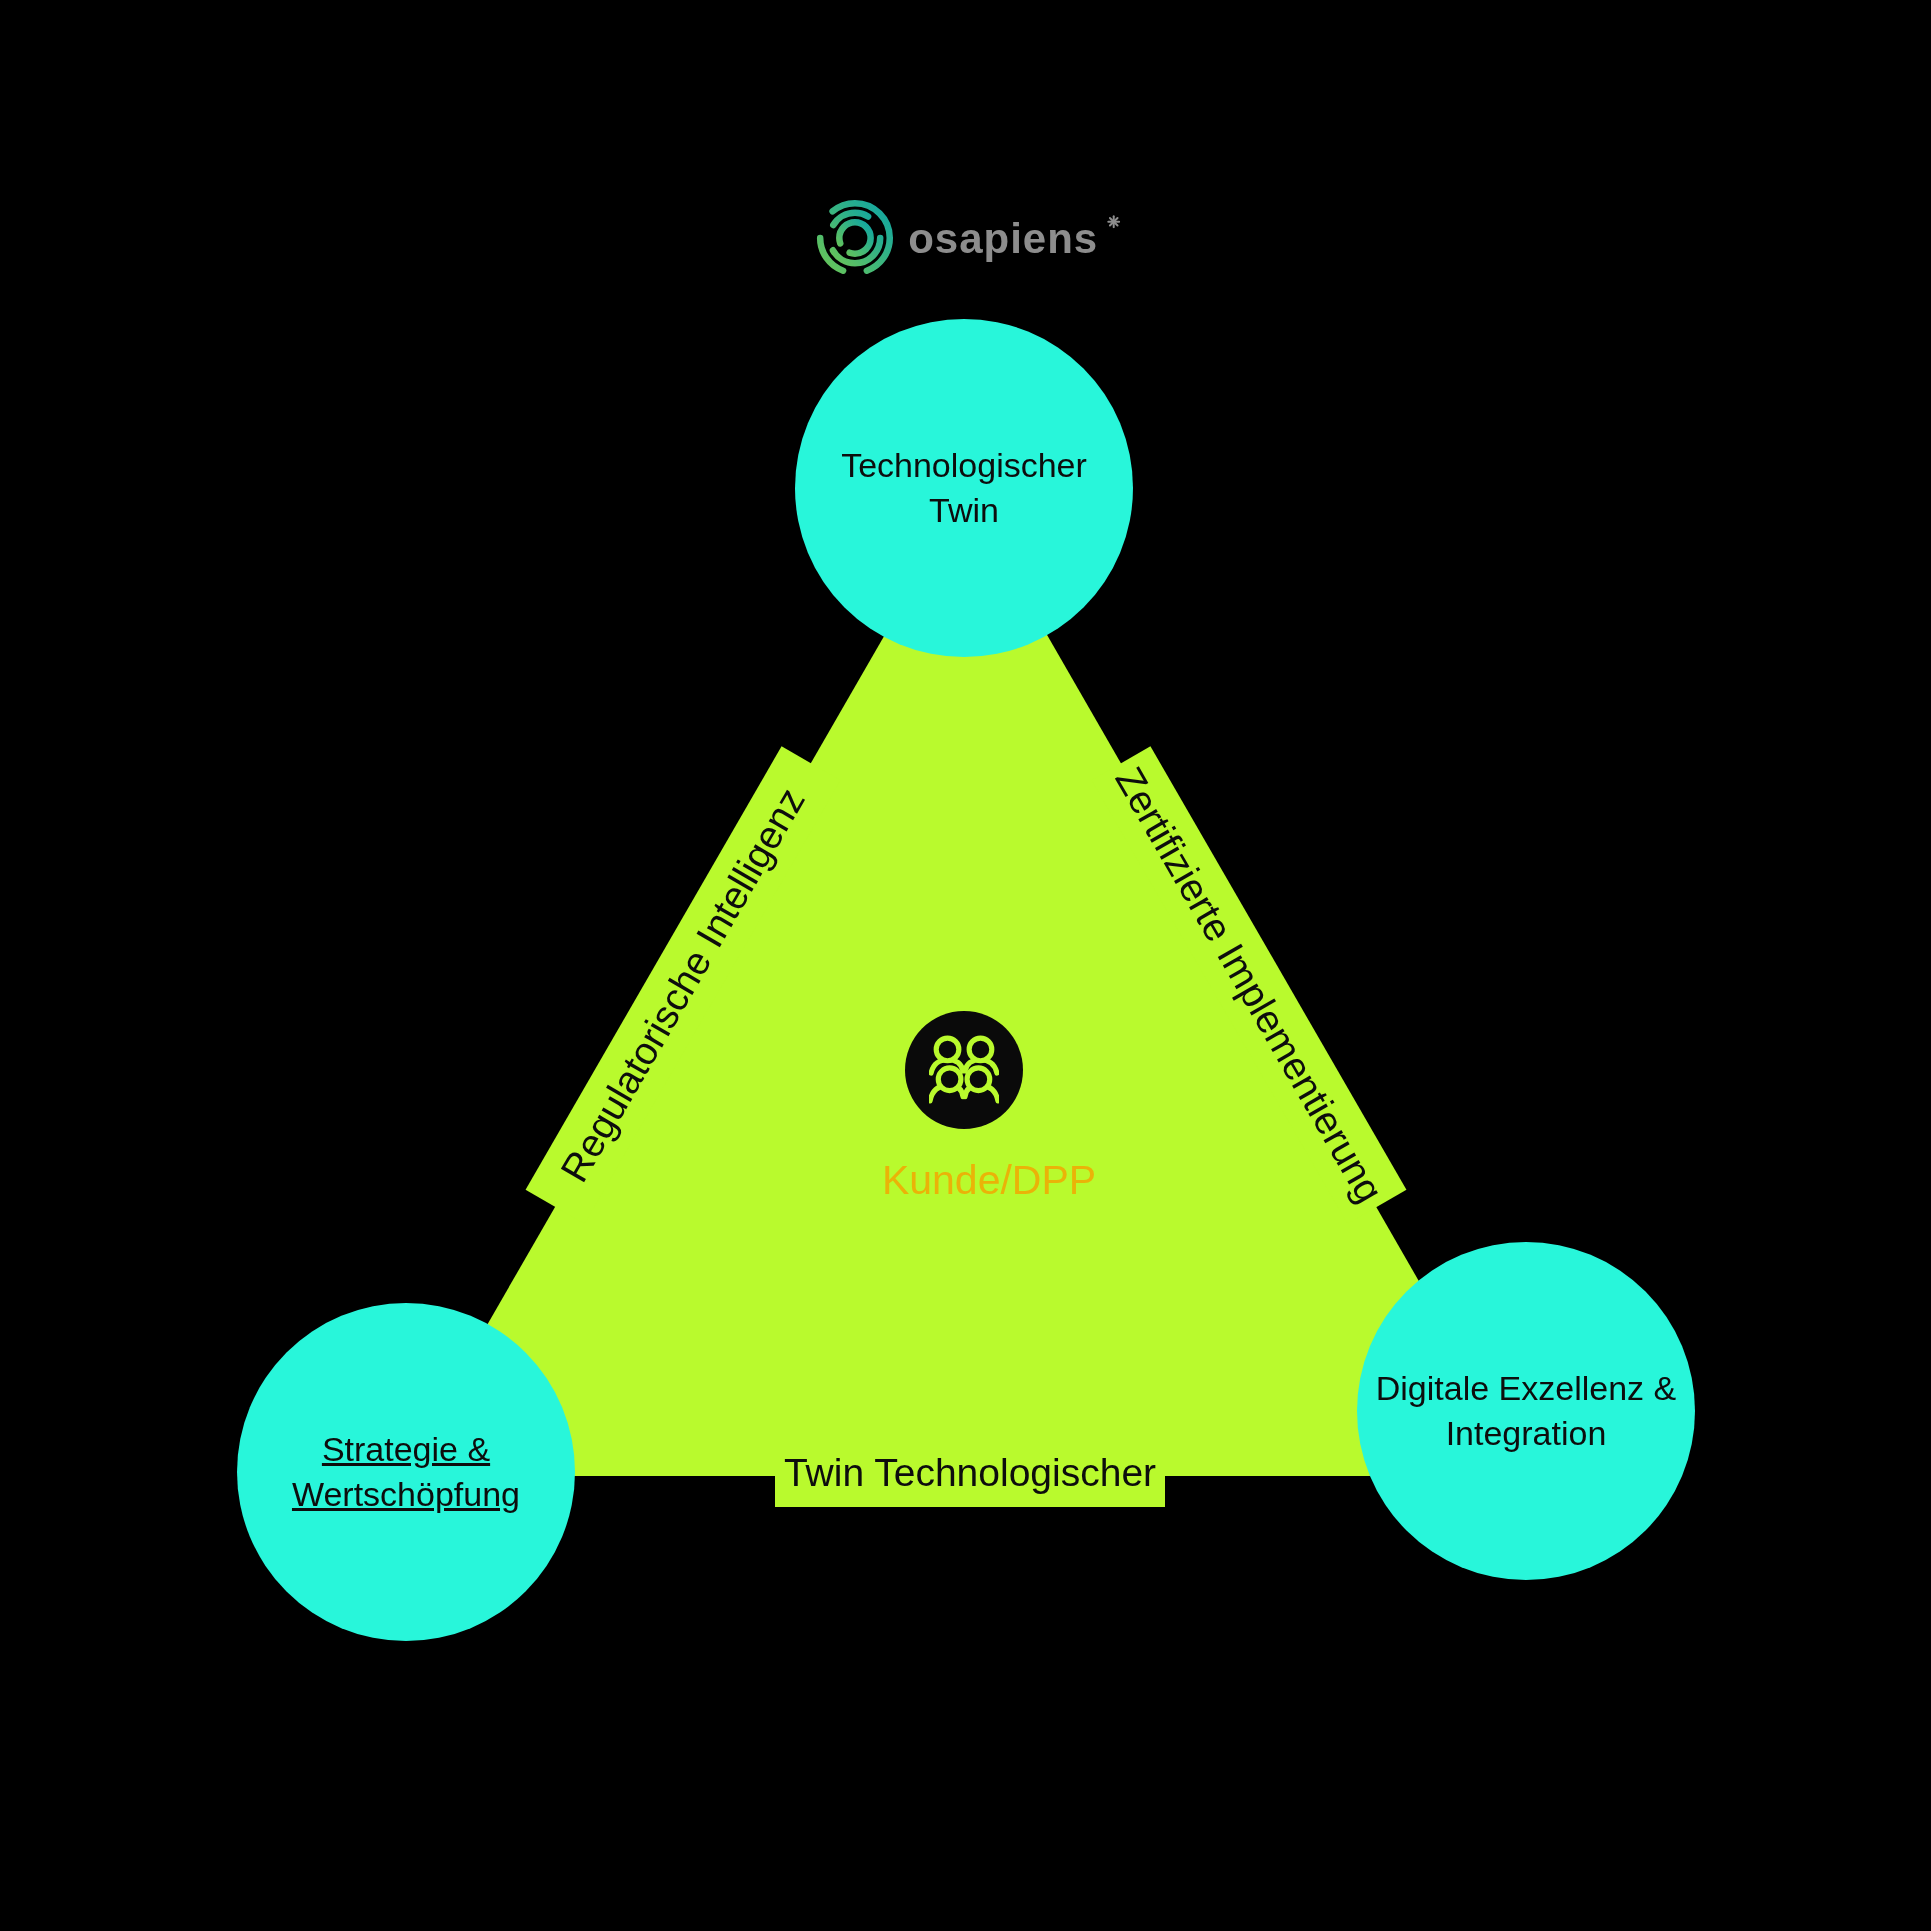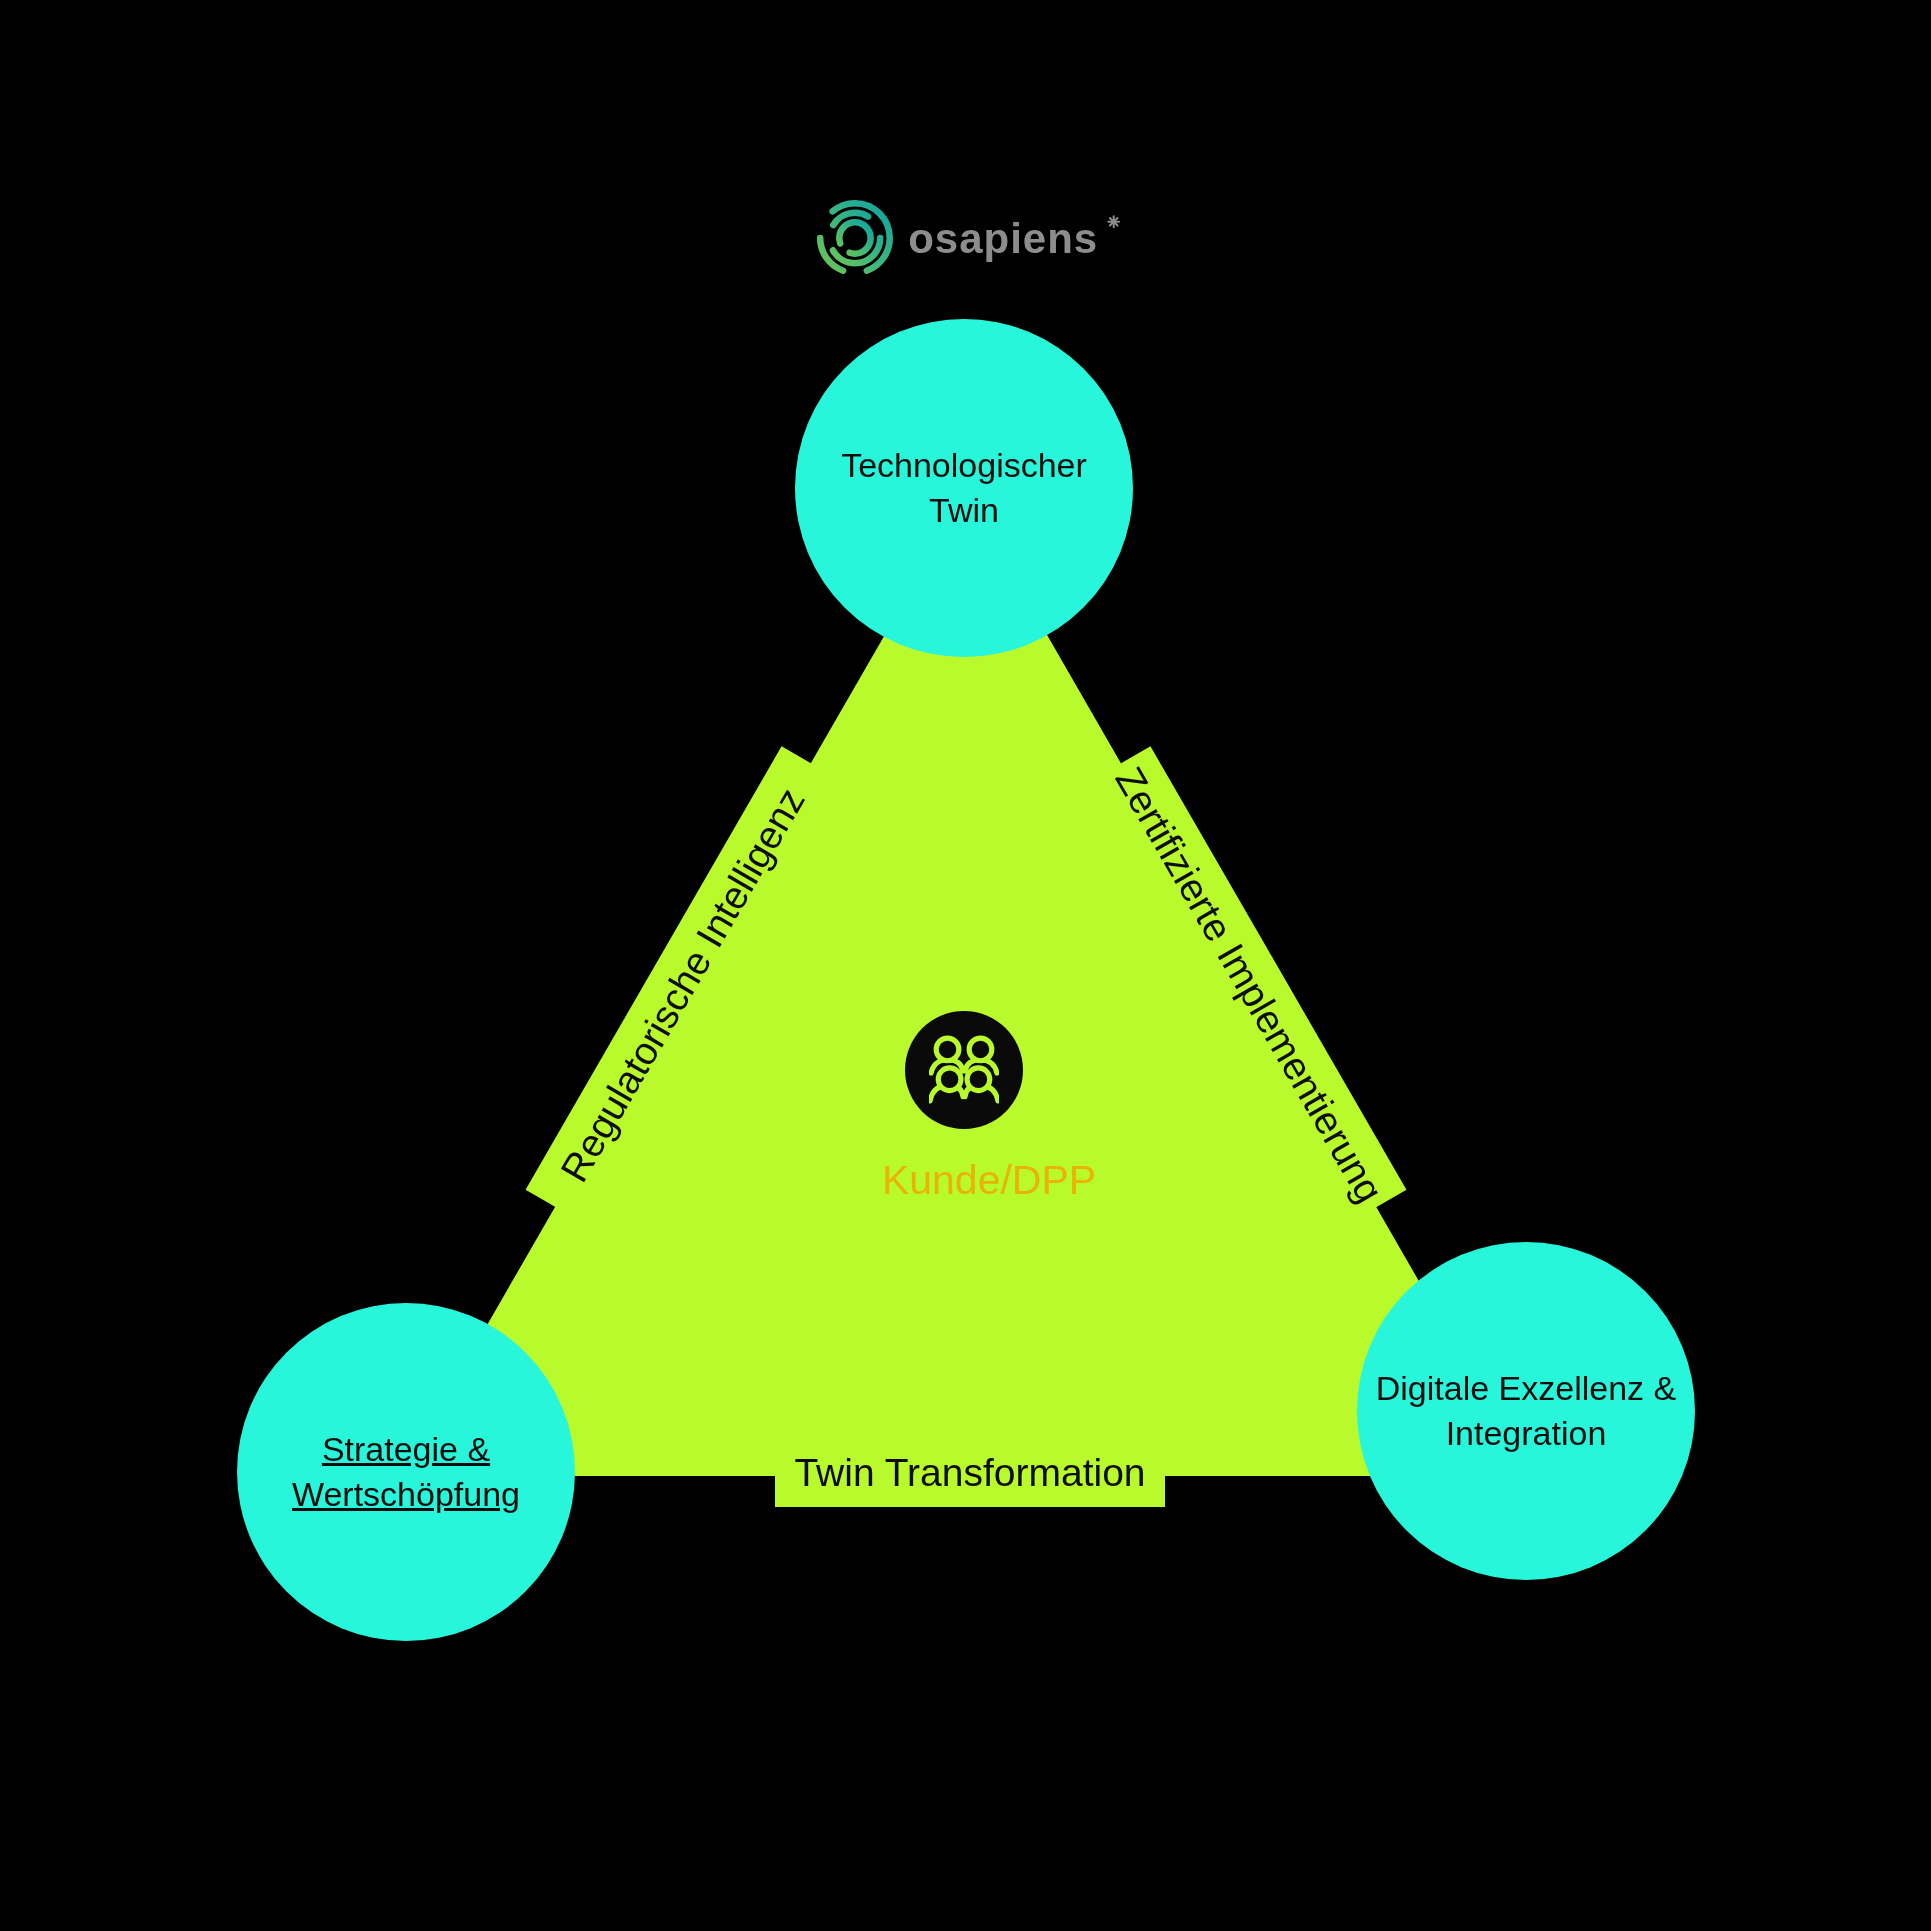--- a/index.html
+++ b/index.html
@@ -143,21 +143,21 @@
 
   <div class="triangle"></div>
 
   <div class="tab tab-left">
     <span class="tab-text">Regulatorische Intelligenz</span>
   </div>
   <div class="tab tab-right">
     <span class="tab-text">Zertifizierte Implementierung</span>
   </div>
   <div class="tab tab-bottom">
-    <span class="tab-text">Twin Transformation</span>
+    <span class="tab-text">Twin Technologischer</span>
   </div>
 
   <div class="node node-top">
     <span class="node-label">Technologischer
 Twin</span>
   </div>
   <div class="node node-bottom-left">
     <span class="node-label">Strategie &amp;
 Wertschöpfung</span>
   </div>

